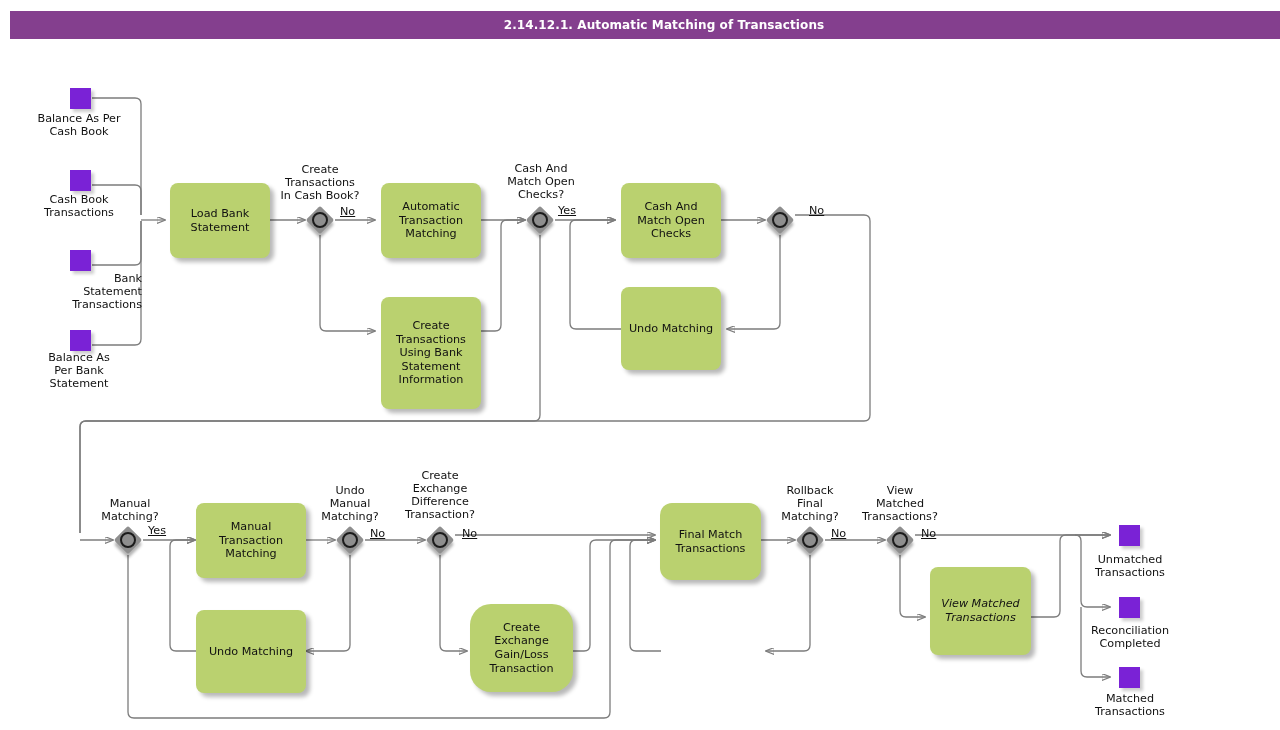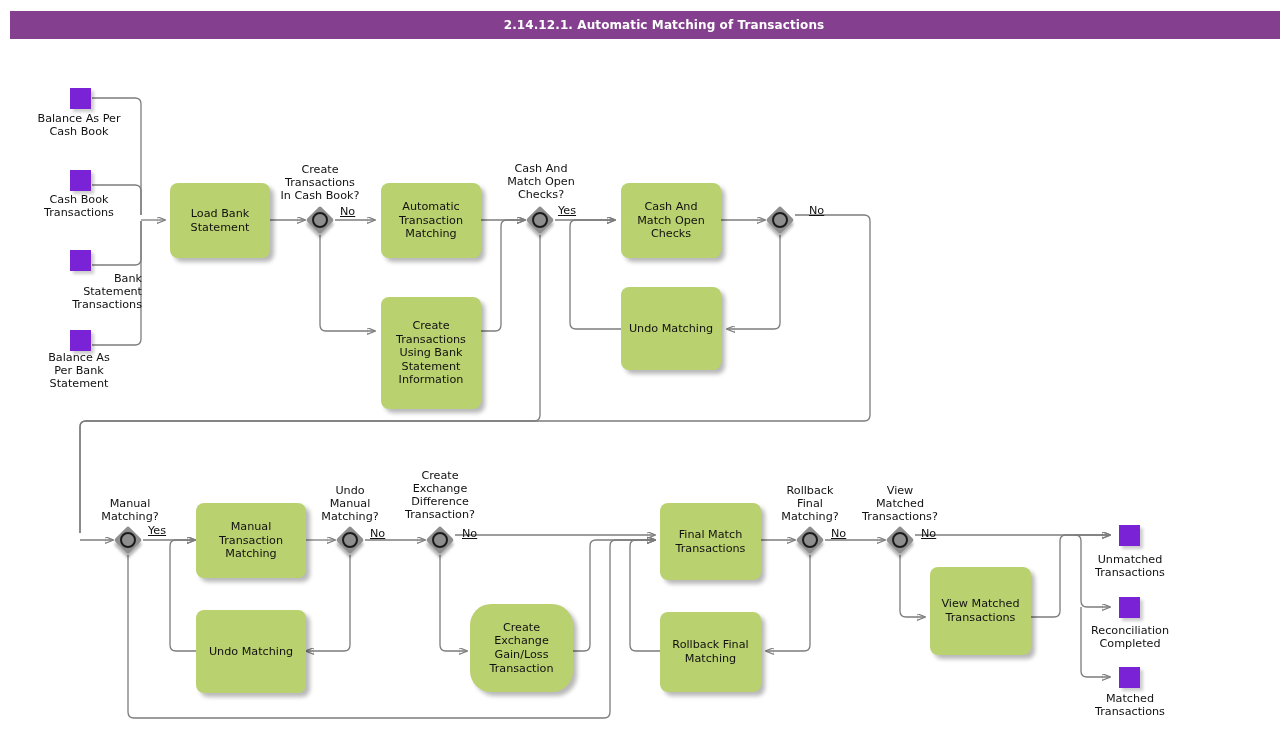--- a/index.html
+++ b/index.html
@@ -215,27 +215,25 @@
 Transaction
 Matching</div>
 
   <div class="task" style="left:196px;top:610px;width:110px;height:83px;">Undo Matching</div>
 
   <div class="task" style="left:470px;top:604px;width:103px;height:88px;border-radius:21px;">Create
 Exchange
 Gain/Loss
 Transaction</div>
 
-  <div class="task" style="left:660px;top:503px;width:101px;height:77px;">Final Match
-Transactions</div>
-
-  <div class="task" style="left:660px;top:612px;width:101px;height:80px;">Rollback Final
-Matching</div>
-
-  <div class="task" style="left:930px;top:567px;width:101px;height:88px;">View Matched
+  <div class="task" style="left:660px;top:503px;width:101px;height:77px;border-radius:12px;">Final Match
+Transactions</div>
+
+
+  <div class="task" style="left:930px;top:567px;width:101px;height:88px;font-style:italic;">View Matched
 Transactions</div>
 
   <div class="gw" style="left:116px;top:528px;">
     <div class="dia"></div>
     <div class="ring"></div>
   </div>
   <div class="lbl" style="left:76px;top:497px;width:108px;">Manual
 Matching?</div>
   <div class="flowlbl" style="left:148px;top:525px;">Yes</div>
 

